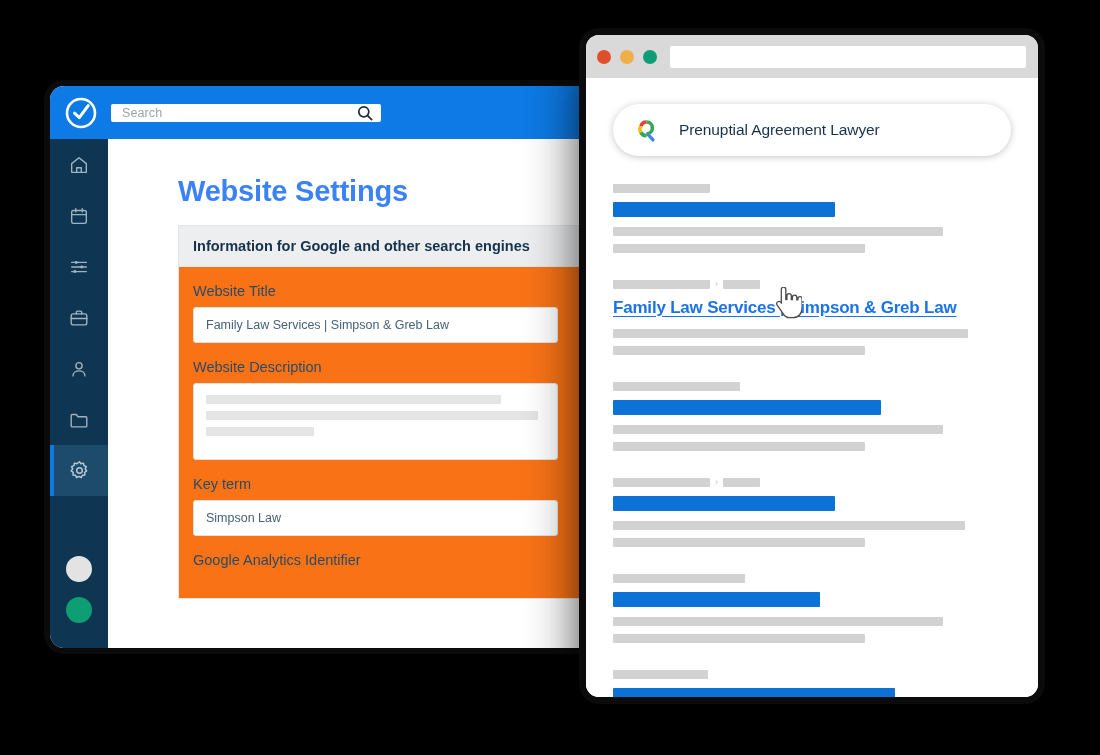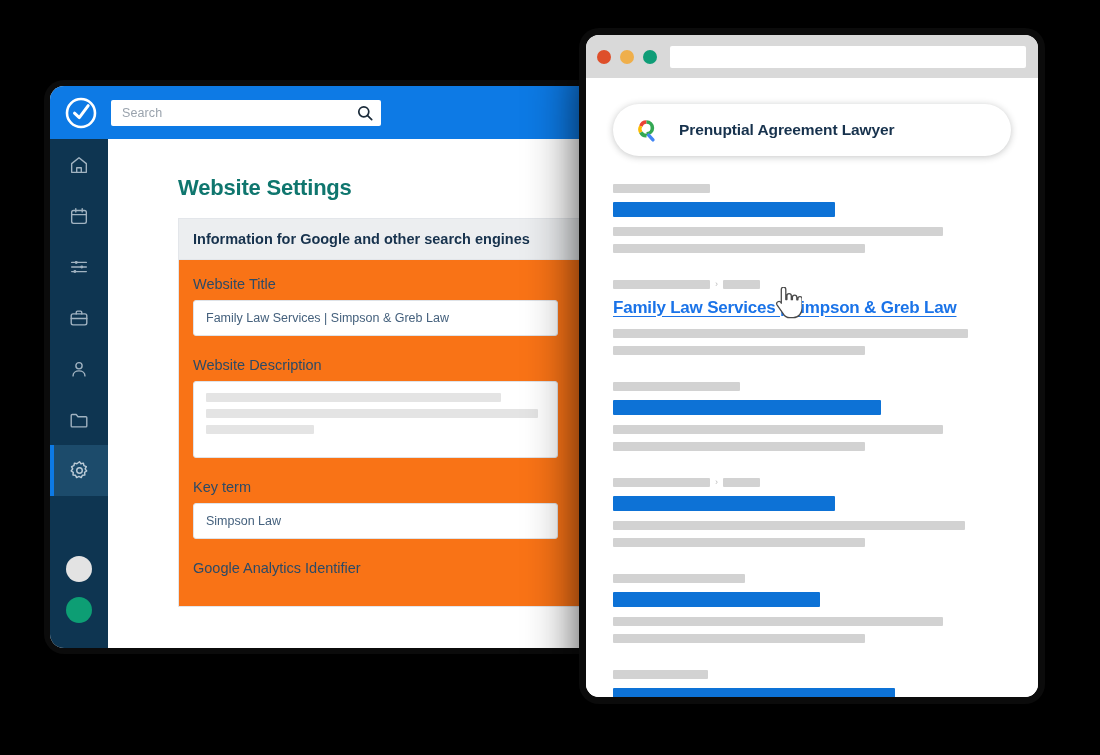--- a/index.html
+++ b/index.html
@@ -46,21 +46,21 @@
   #brand-logo {
     width: 34px; height: 34px;
     flex: 0 0 34px;
     position: relative;
   }
   #brand-logo svg { display: block; }
 
   #app-search {
     margin-left: 13px;
     width: 270px;
-    height: 26px;
+    height: 18px;
     background: #ffffff;
     border-radius: 2px;
     display: flex;
     align-items: center;
     padding: 0 8px 0 11px;
   }
   #app-search .ph {
     flex: 1;
     font-size: 12.5px;
     color: #9aa3ad;
@@ -105,23 +105,23 @@
 
   
   #app-content {
     position: absolute;
     left: 58px; top: 53px;
     right: 0; bottom: 0;
     background: #ffffff;
     overflow: hidden;
   }
   #page-title {
-    font-size: 22px;
+    font-size: 29px;
     font-weight: bold;
-    color: #0f766e;
+    color: #3b82f6;
     letter-spacing: -.2px;
     margin: 36px 0 17px 70px;
   }
 
   .card {
     margin-left: 70px;
     margin-right: 0;
     border: 1px solid #e3e6ea;
     border-right: none;
     background: #f97316;
@@ -129,21 +129,21 @@
   .card-head {
     background: #eceef0;
     padding: 12px 0 12px 14px;
     font-size: 14.5px;
     font-weight: bold;
     color: #17324d;
     border-bottom: 1px solid #e3e6ea;
   }
   .card-body { padding: 16px 14px 22px 14px; }
 
-  .field { margin-bottom: 21px; }
+  .field { margin-bottom: 16px; }
   .field:last-child { margin-bottom: 0; }
   .field-label {
     font-size: 14.5px;
     color: #2c4a66;
     margin-bottom: 8px;
   }
   .field-input {
     border: 1px solid #dfe3e8;
     border-radius: 3px;
     height: 36px;
@@ -219,21 +219,21 @@
     background: #ffffff;
     box-shadow: 0 1px 7px rgba(32,33,36,0.26);
     display: flex;
     align-items: center;
     padding-left: 17px;
   }
   #google-search-pill .gicon { flex: 0 0 32px; height: 32px; }
   #google-query {
     margin-left: 17px;
     font-size: 15.5px;
-    font-weight: bold;
+    font-weight: normal;
     color: #17324d;
     letter-spacing: -.1px;
   }
 
   #results { margin-top: 28px; }
   .result { margin-bottom: 27px; }
   .result:last-child { margin-bottom: 0; }
 
   .bc { display: flex; align-items: center; height: 9px; margin-bottom: 9px; }
   .bc .seg { height: 9px; background: #d2d2d2; border-radius: 1px; }

